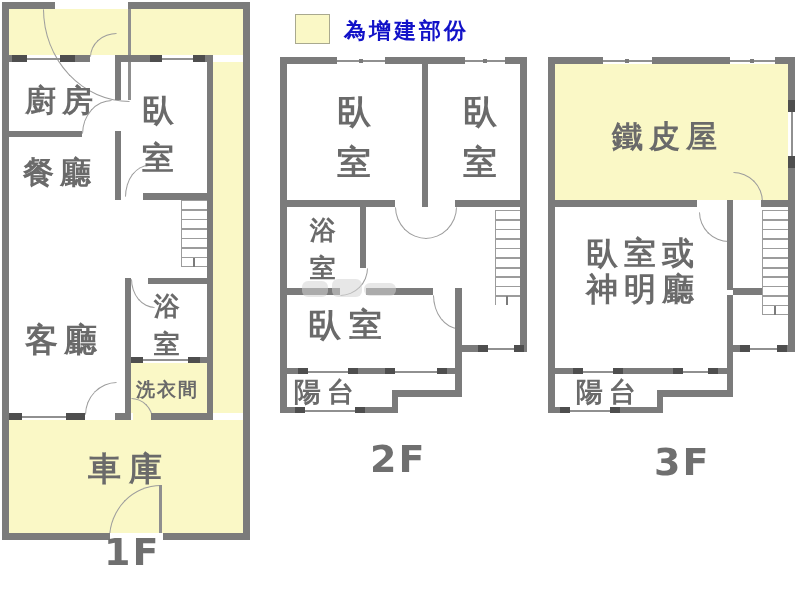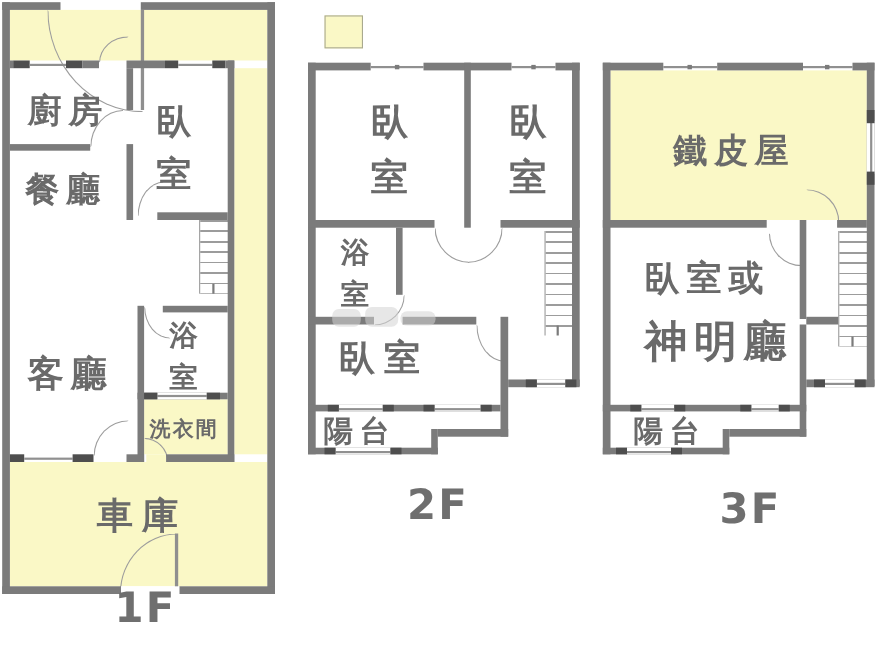--- a/index.html
+++ b/index.html
@@ -27,20 +27,21 @@
   .legend-txt{position:absolute;left:344px;top:16px;font-size:22px;font-weight:bold;
               color:#1212c8;letter-spacing:3px;white-space:nowrap;}
   .wm{position:absolute;background:#d4d4d4;opacity:.55;border-radius:6px;}
 </style>
 </head>
 <body>
 
 <div id="canvas">
 
   <div class="legend-box"></div>
+  <div class="legend-txt">為增建部份</div>
 
   <div>
 
     <div class="yellow" style="left:9px;top:9px;width:234px;height:46px"></div>
     <div class="yellow" style="left:213px;top:62px;width:30px;height:351px"></div>
     <div class="yellow" style="left:131px;top:363px;width:76px;height:50px"></div>
     <div class="yellow" style="left:133px;top:413px;width:18px;height:7px"></div>
     <div class="yellow" style="left:9px;top:420px;width:234px;height:113px"></div>
 
     <div class="stairs" style="left:181px;top:200px;width:26px;height:67px"></div>
@@ -220,18 +221,18 @@
     <div class="cap" style="left:708px;top:368px;width:10px;height:6px"></div>
 
     <div class="w" style="left:548px;top:407px;width:115px;height:6px"></div>
     <div class="white" style="left:570px;top:407px;width:40px;height:6px"></div>
     <div class="winline" style="left:570px;top:410px;width:40px;height:2px"></div>
     <div class="cap" style="left:560px;top:407px;width:10px;height:6px"></div>
     <div class="cap" style="left:610px;top:407px;width:10px;height:6px"></div>
 
     <div class="lbl" style="left:612px;top:116px;font-size:31px;letter-spacing:6px">鐵皮屋</div>
     <div class="lbl" style="left:586px;top:232px;font-size:32px;letter-spacing:6px">臥室或</div>
-    <div class="lbl" style="left:586px;top:284px;font-size:39px;letter-spacing:6px">神明廳</div>
+    <div class="lbl" style="left:586px;top:268px;font-size:32px;letter-spacing:6px">神明廳</div>
     <div class="lbl" style="left:576px;top:374px;font-size:27px;letter-spacing:6px">陽台</div>
     <div class="flbl" style="left:654px;top:440px">3F</div>
   </div>
 
 </div>
 
 </body></html>

